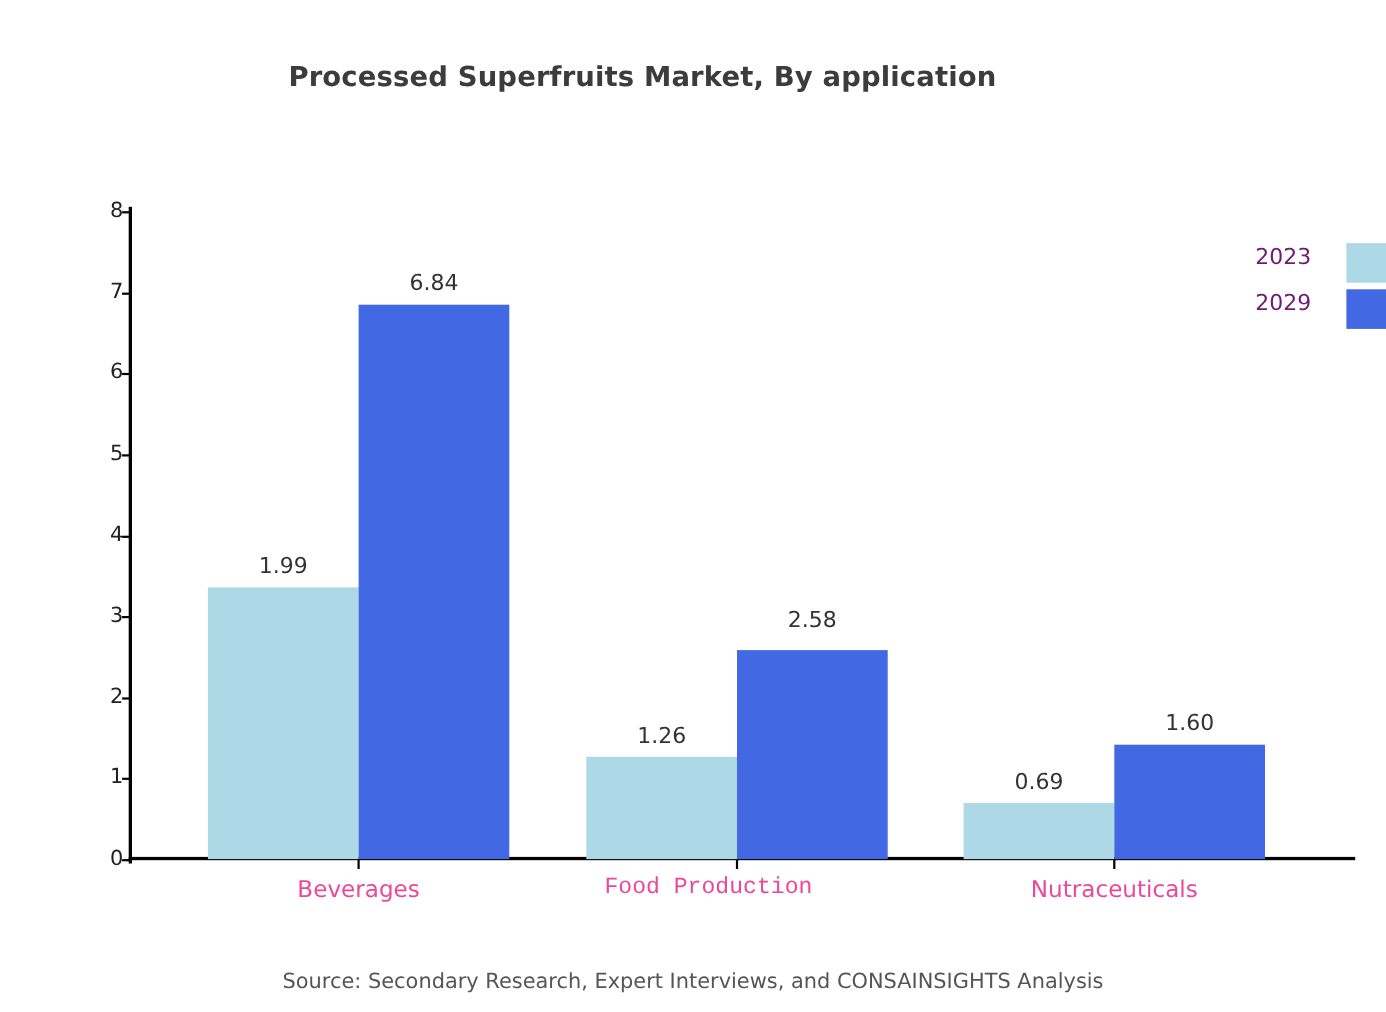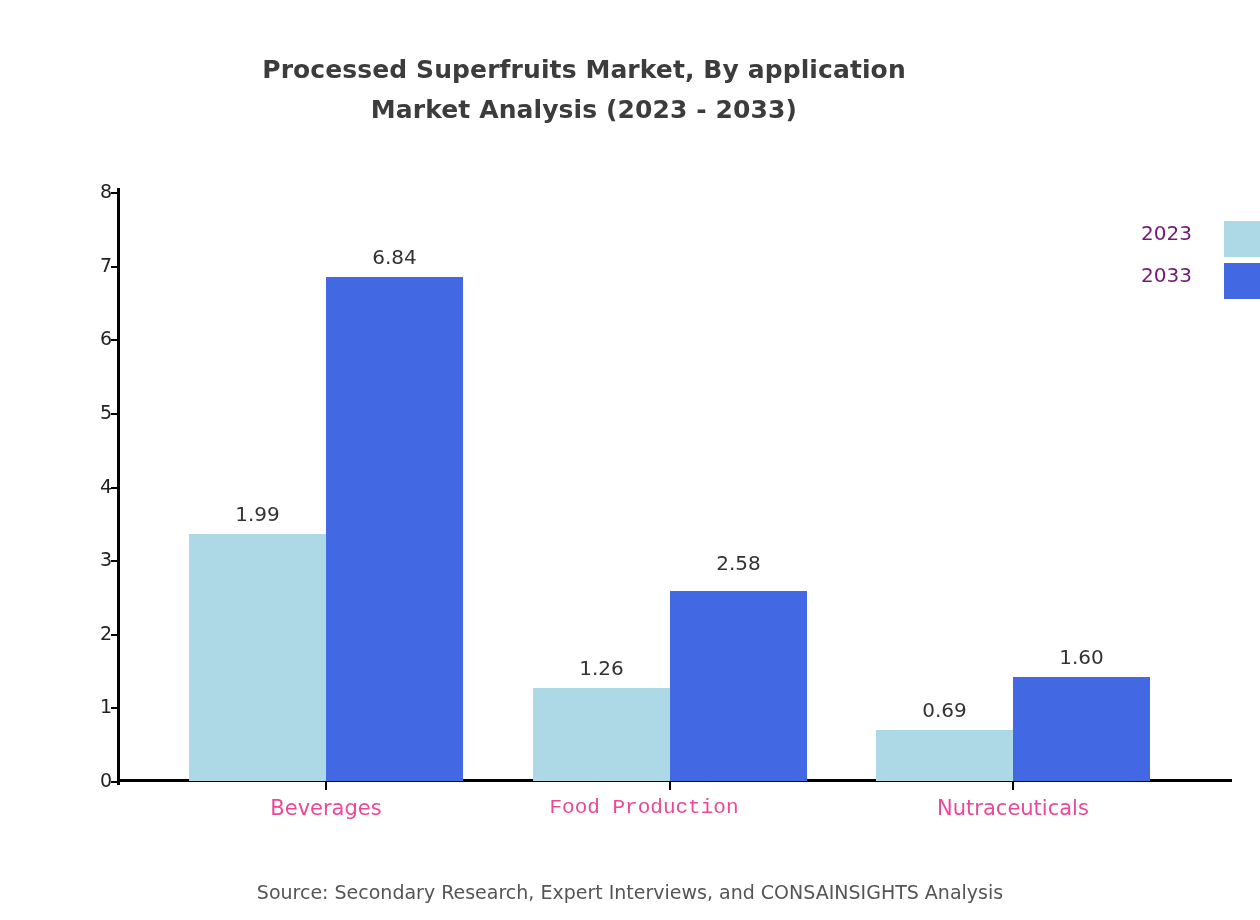--- a/index.html
+++ b/index.html
@@ -162,21 +162,20 @@
     color: #555555;
     line-height: 26px;
     white-space: nowrap;
   }
 </style>
 </head>
 <body>
 
 <div id="chart-title">
   <span class="title-line">Processed Superfruits Market, By application</span>
-  <span class="title-line">Market Analysis (2023 - 2033)</span>
 </div>
 
 <div id="y-axis-line"></div>
 <div id="x-axis-line"></div>
 
 <div id="plot-area">
 
   <div id="y-ticks">
       <div class="y-tick-wrap" style="top: 589px;">
         <div class="y-tick"></div>
@@ -243,18 +242,18 @@
     <div class="cat-label" style="left: 494px; width: 300px; font-family: Liberation Mono, monospace;">Food Production</div>
     <div class="cat-label" style="left: 863px; width: 300px;">Nutraceuticals</div>
   </div>
 
 <div id="legend">
     <div class="legend-row" style="top: 0px;">
       <div class="legend-label">2023</div>
       <div class="legend-swatch" style="background: rgb(173, 216, 230);"></div>
     </div>
     <div class="legend-row" style="top: 42px;">
-      <div class="legend-label">2033</div>
+      <div class="legend-label">2029</div>
       <div class="legend-swatch" style="background: rgb(66, 105, 227);"></div>
     </div>
   </div>
 
 <div id="source-note">Source: Secondary Research, Expert Interviews, and CONSAINSIGHTS Analysis</div>
 
 </body></html>

